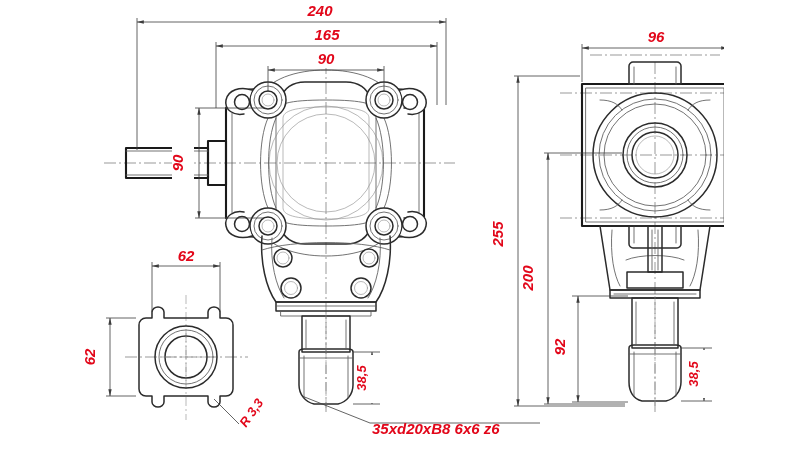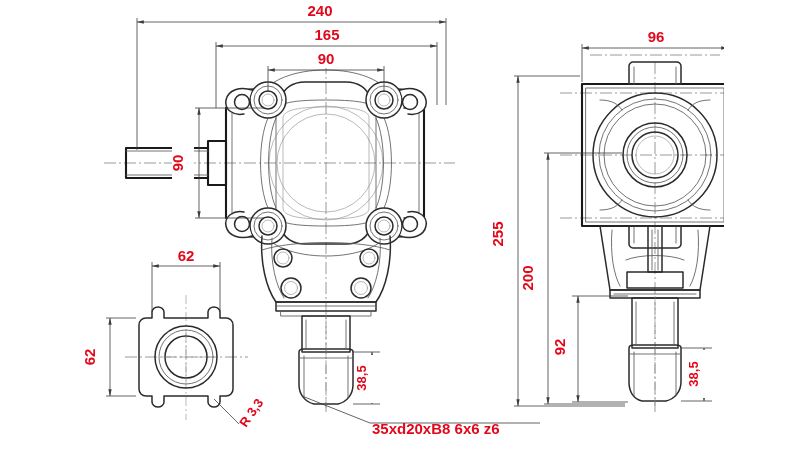--- a/index.html
+++ b/index.html
@@ -9,20 +9,21 @@
   }
   body {
     font-family: "Liberation Sans", sans-serif;
   }
   #drawing-root {
     position: relative;
     width: 724px;
     height: 450px;
     background: #ffffff;
     overflow: hidden;
+    font-style: italic;
   }
   svg.sheet {
     position: absolute;
     left: 0;
     top: 0;
     width: 800px;
     height: 450px;
     display: block;
   }
   

